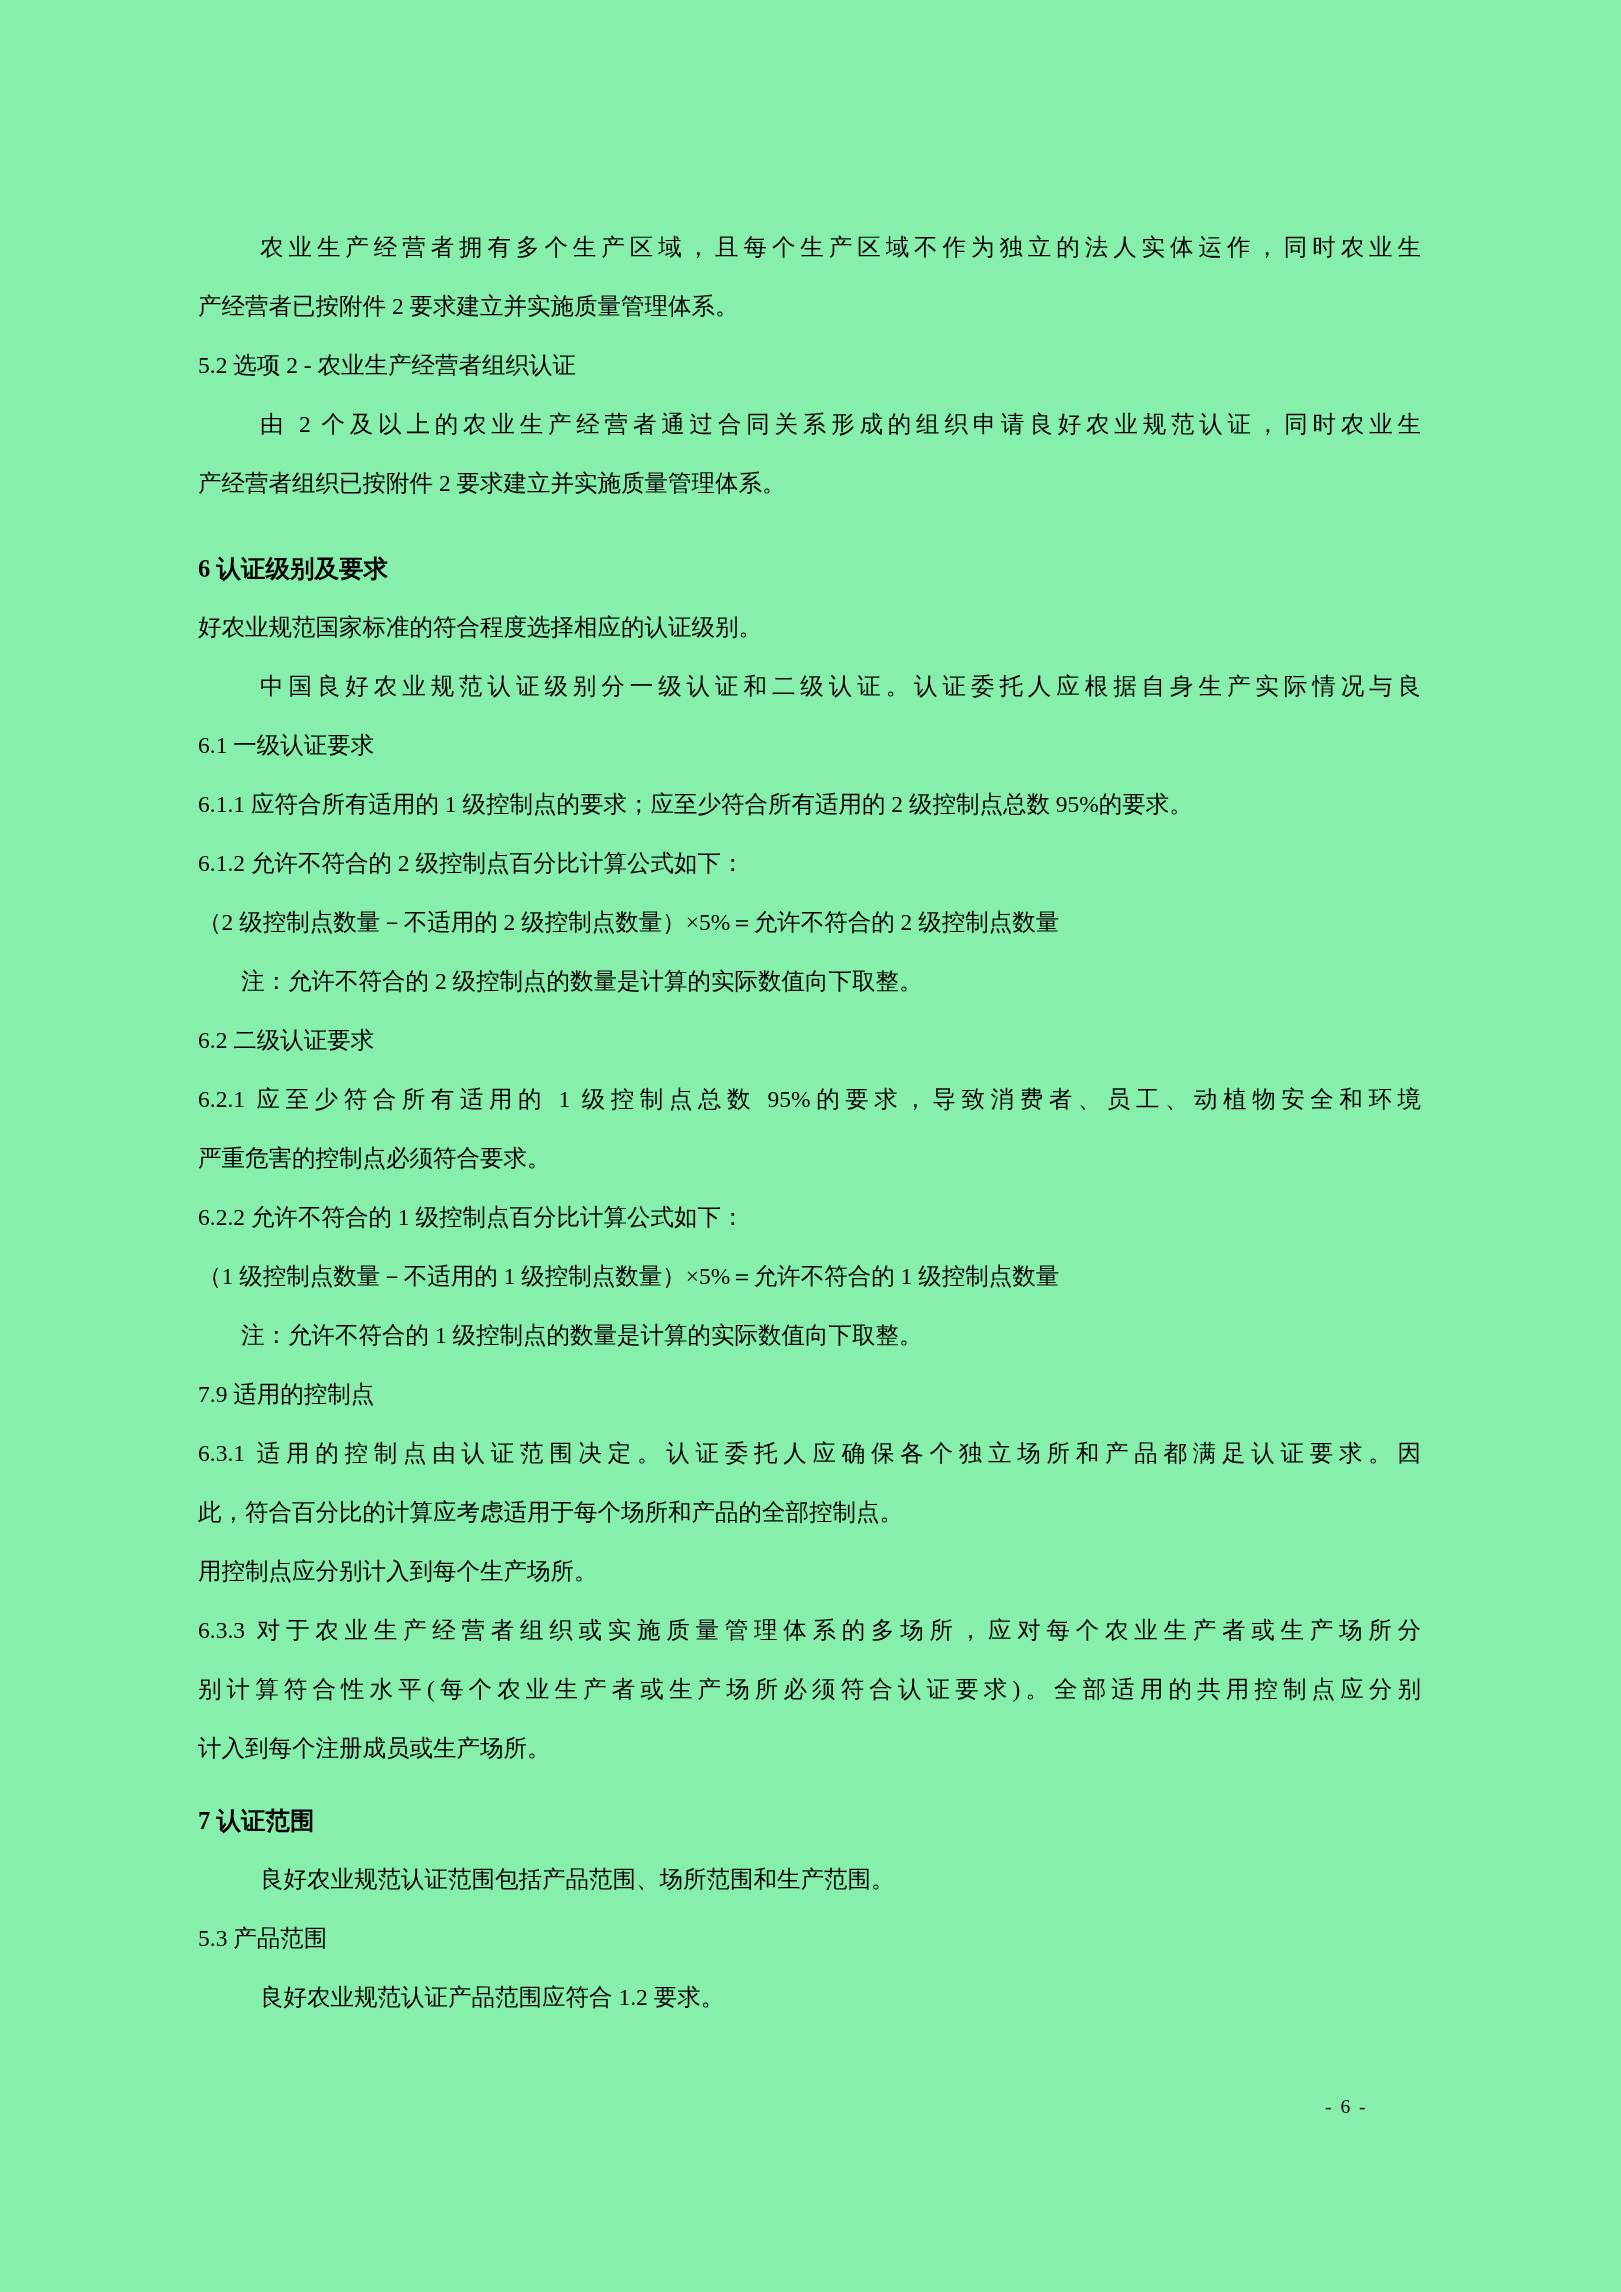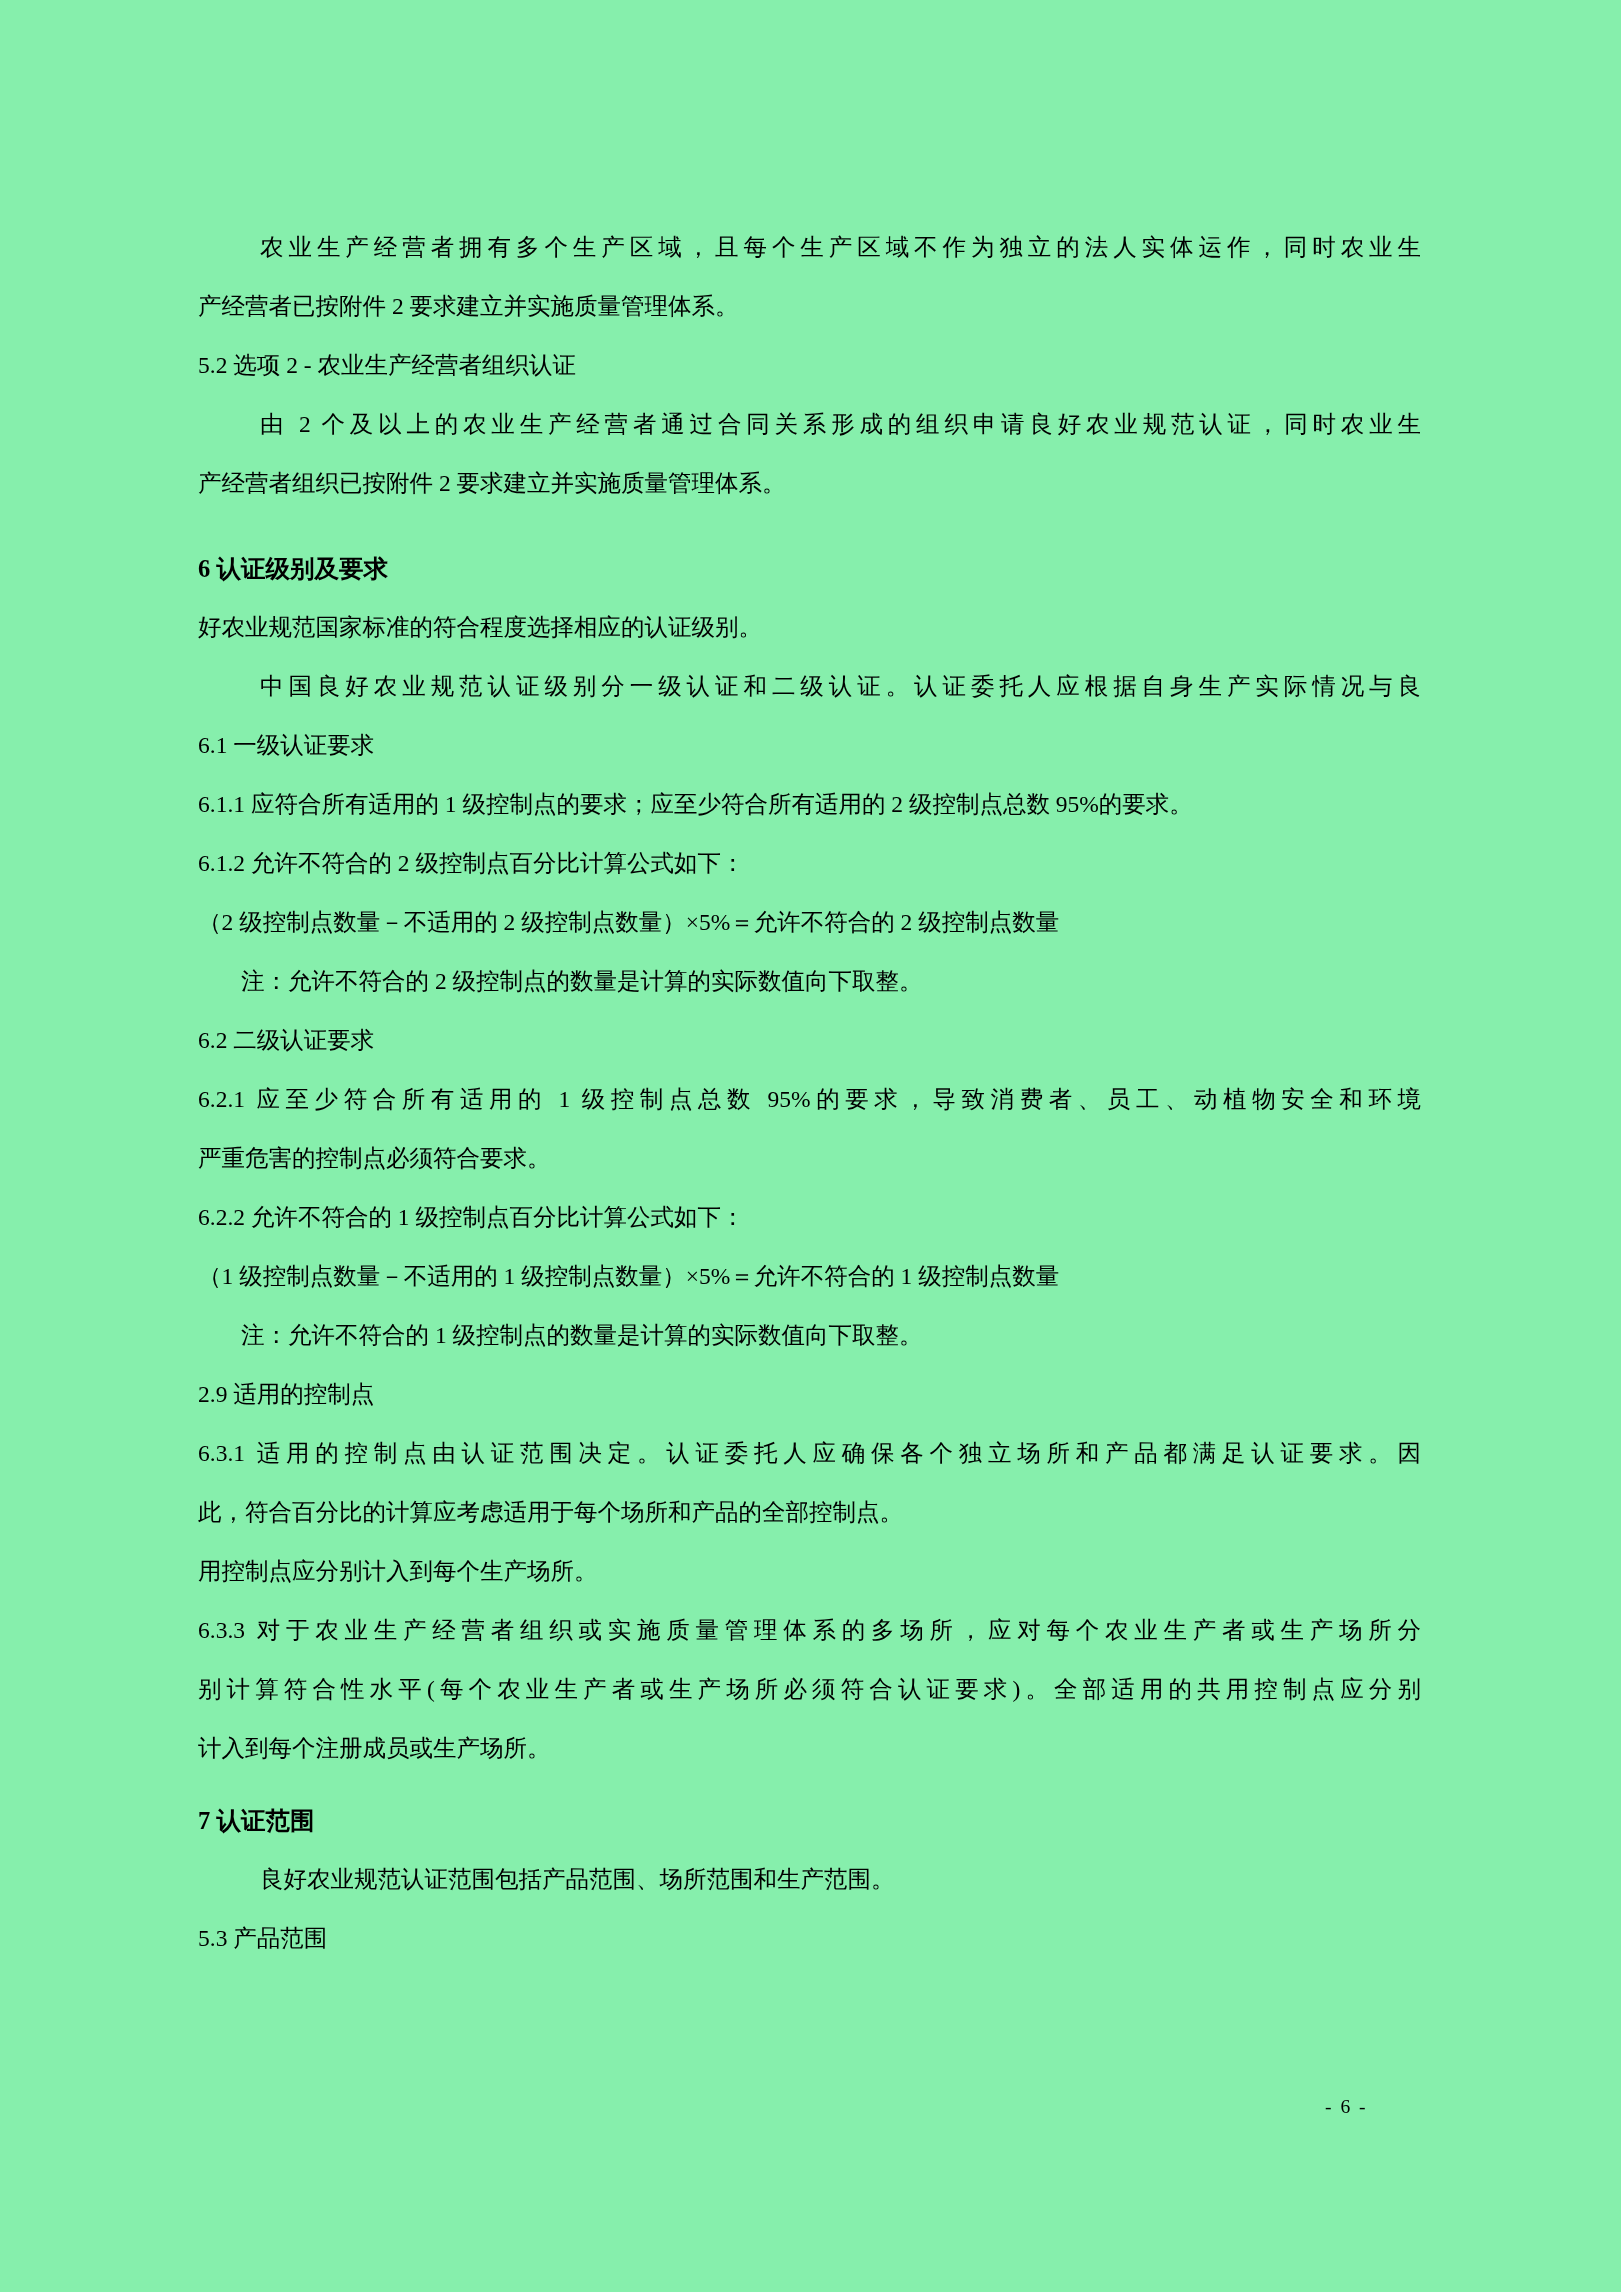--- a/index.html
+++ b/index.html
@@ -68,29 +68,30 @@
     <div class="line">6.1.1 应符合所有适用的 1 级控制点的要求；应至少符合所有适用的 2 级控制点总数 95%的要求。</div>
     <div class="line">6.1.2 允许不符合的 2 级控制点百分比计算公式如下：</div>
     <div class="line">（2 级控制点数量－不适用的 2 级控制点数量）×5%＝允许不符合的 2 级控制点数量</div>
     <div class="line indent-note">注：允许不符合的 2 级控制点的数量是计算的实际数值向下取整。</div>
     <div class="line">6.2 二级认证要求</div>
     <div class="line full">6.2.1 应至少符合所有适用的 1 级控制点总数 95%的要求，导致消费者、员工、动植物安全和环境</div>
     <div class="line">严重危害的控制点必须符合要求。</div>
     <div class="line">6.2.2 允许不符合的 1 级控制点百分比计算公式如下：</div>
     <div class="line">（1 级控制点数量－不适用的 1 级控制点数量）×5%＝允许不符合的 1 级控制点数量</div>
     <div class="line indent-note">注：允许不符合的 1 级控制点的数量是计算的实际数值向下取整。</div>
-    <div class="line">2.9 适用的控制点</div>
+    <div class="line">7.9 适用的控制点</div>
     <div class="line full">6.3.1 适用的控制点由认证范围决定。认证委托人应确保各个独立场所和产品都满足认证要求。因</div>
     <div class="line">此，符合百分比的计算应考虑适用于每个场所和产品的全部控制点。</div>
     <div class="line">用控制点应分别计入到每个生产场所。</div>
     <div class="line full">6.3.3 对于农业生产经营者组织或实施质量管理体系的多场所，应对每个农业生产者或生产场所分</div>
     <div class="line full">别计算符合性水平(每个农业生产者或生产场所必须符合认证要求)。全部适用的共用控制点应分别</div>
     <div class="line">计入到每个注册成员或生产场所。</div>
 
     <div class="line heading gap-sm">7 认证范围</div>
     <div class="line indent">良好农业规范认证范围包括产品范围、场所范围和生产范围。</div>
     <div class="line">5.3 产品范围</div>
+    <div class="line indent">良好农业规范认证产品范围应符合 1.2 要求。</div>
 
   </div>
 
   <div class="footer">- 6 -</div>
 </div>
 
 
 </body></html>

